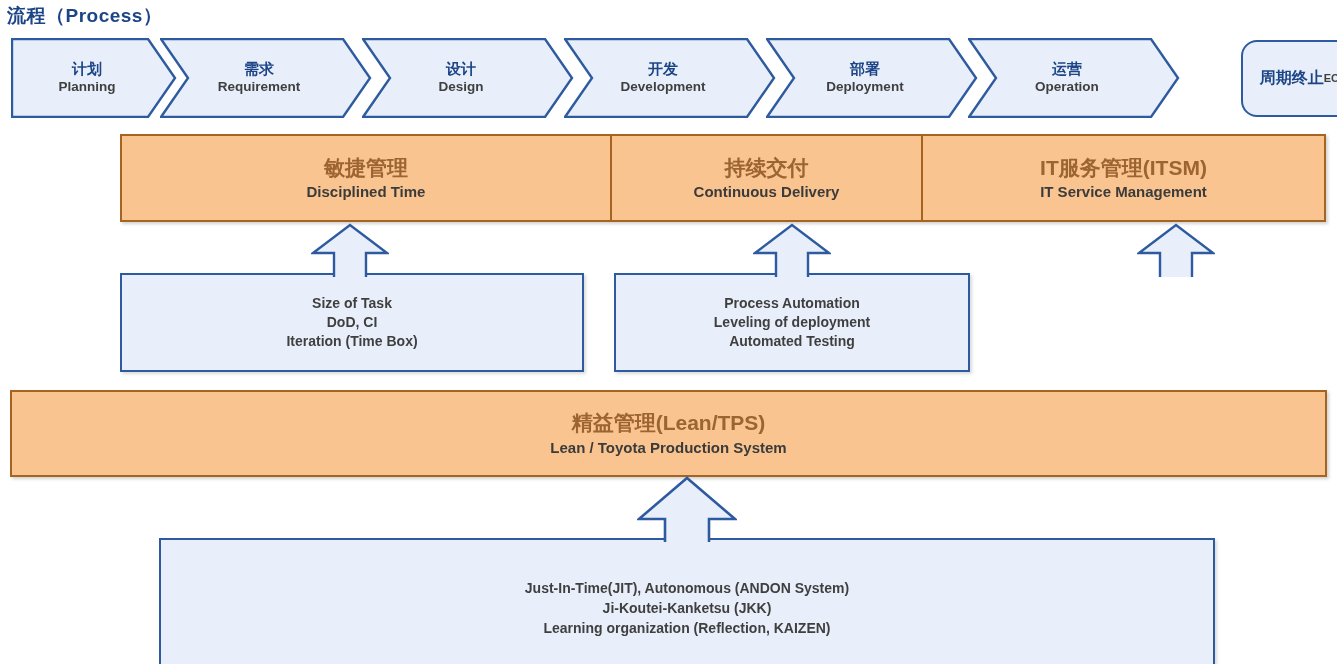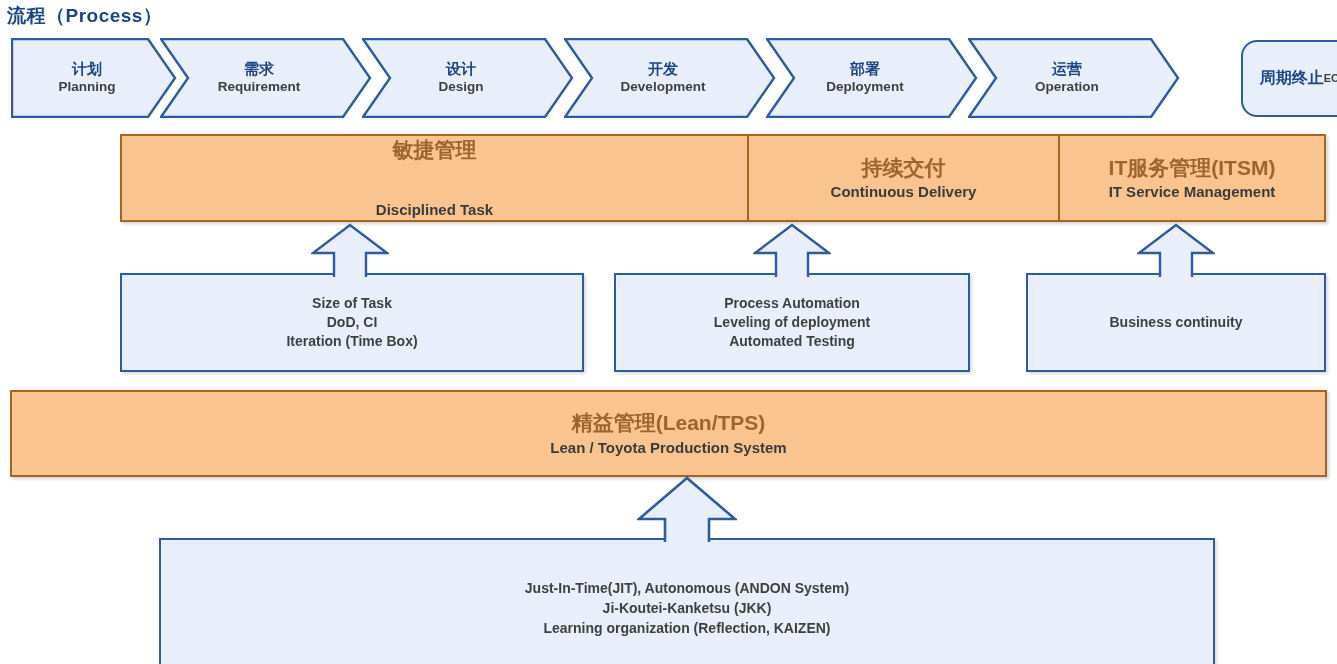--- a/index.html
+++ b/index.html
@@ -122,23 +122,23 @@
       <span class="chev-en">Operation</span>
     </div>
   </div>
 
   <div class="abs eol-box">
     <span class="eol-zh">周期终止</span>
     <span class="eol-en">EOL</span>
   </div>
 
   <div class="abs orange-bar bar-top">
-    <div class="segment" style="width:625px;justify-content:space-between;">
+    <div class="segment" style="width:488px;">
       <span class="bar-zh">敏捷管理</span>
-      <span class="bar-en">Disciplined Task</span>
+      <span class="bar-en">Disciplined Time</span>
     </div>
     <div class="seg-divider"></div>
     <div class="segment" style="width:309px;">
       <span class="bar-zh">持续交付</span>
       <span class="bar-en">Continuous Delivery</span>
     </div>
     <div class="seg-divider"></div>
     <div class="segment" style="flex:1;">
       <span class="bar-zh">IT服务管理(ITSM)</span>
       <span class="bar-en">IT Service Management</span>
@@ -164,23 +164,20 @@
   <div class="abs blue-box box-row" style="left:120px;width:464px;">
     <div>Size of Task</div>
     <div>DoD, CI</div>
     <div>Iteration (Time Box)</div>
   </div>
   <div class="abs blue-box box-row" style="left:614px;width:356px;">
     <div>Process Automation</div>
     <div>Leveling of deployment</div>
     <div>Automated Testing</div>
   </div>
-  <div class="abs blue-box box-row" style="left:1026px;width:300px;">
-    <div>Business continuity</div>
-  </div>
 
   <div class="abs orange-bar bar-lean">
     <span class="bar-zh">精益管理(Lean/TPS)</span>
     <span class="bar-en">Lean / Toyota Production System</span>
   </div>
 
   <div class="abs up-arrow" style="left:637px;top:476px;width:100px;height:66px;">
     <svg viewBox="0 0 100 66">
         <path d="M 28,66 L 28,43 L 2,43 L 50,2 L 98,43 L 72,43 L 72,66" fill="#e9effa" stroke="#2e5b9f" stroke-width="2.6"></path>
       </svg>

